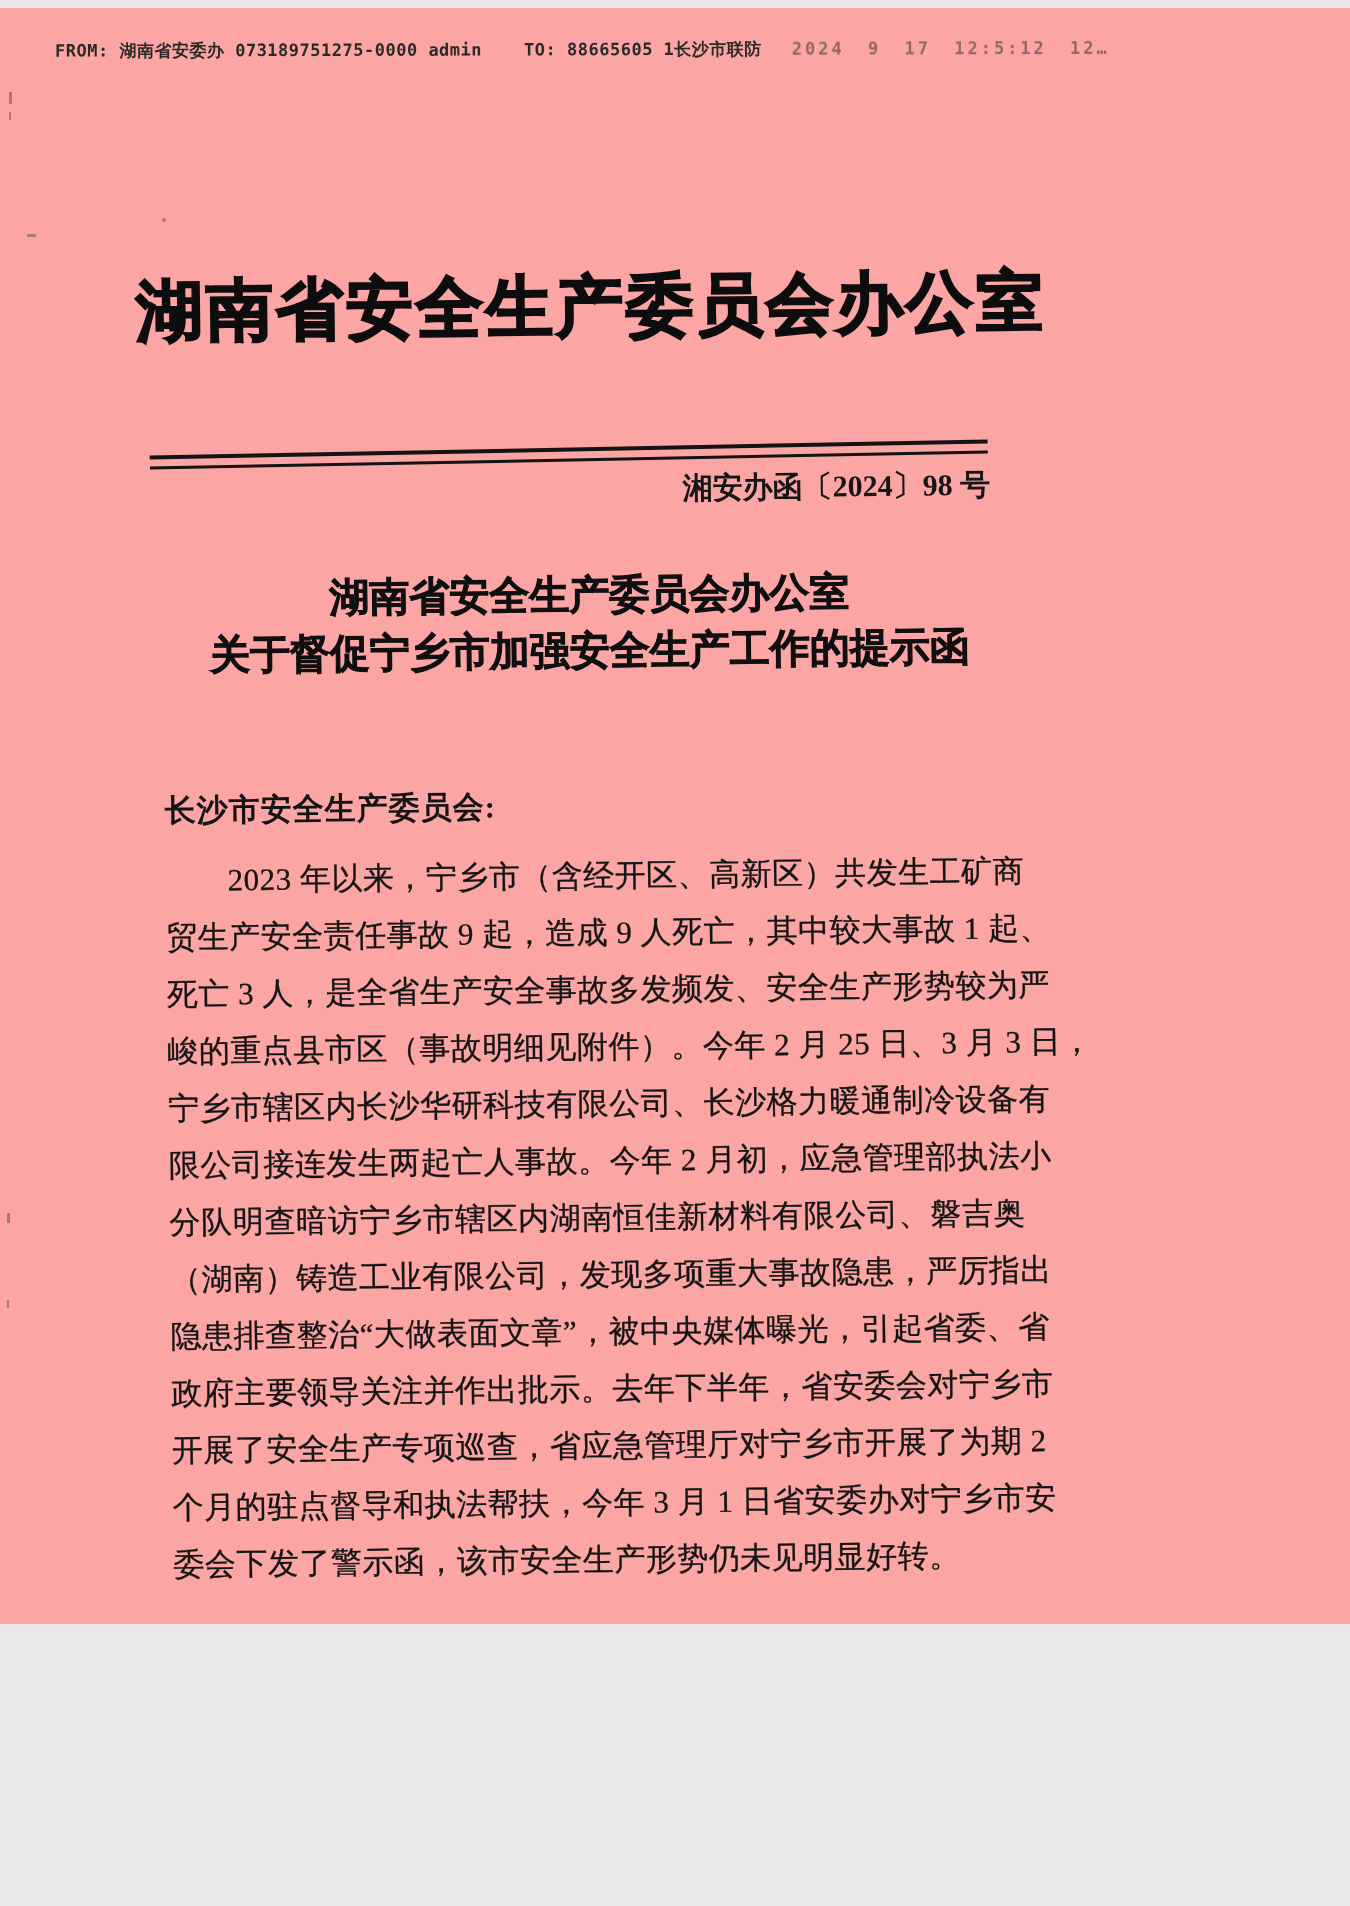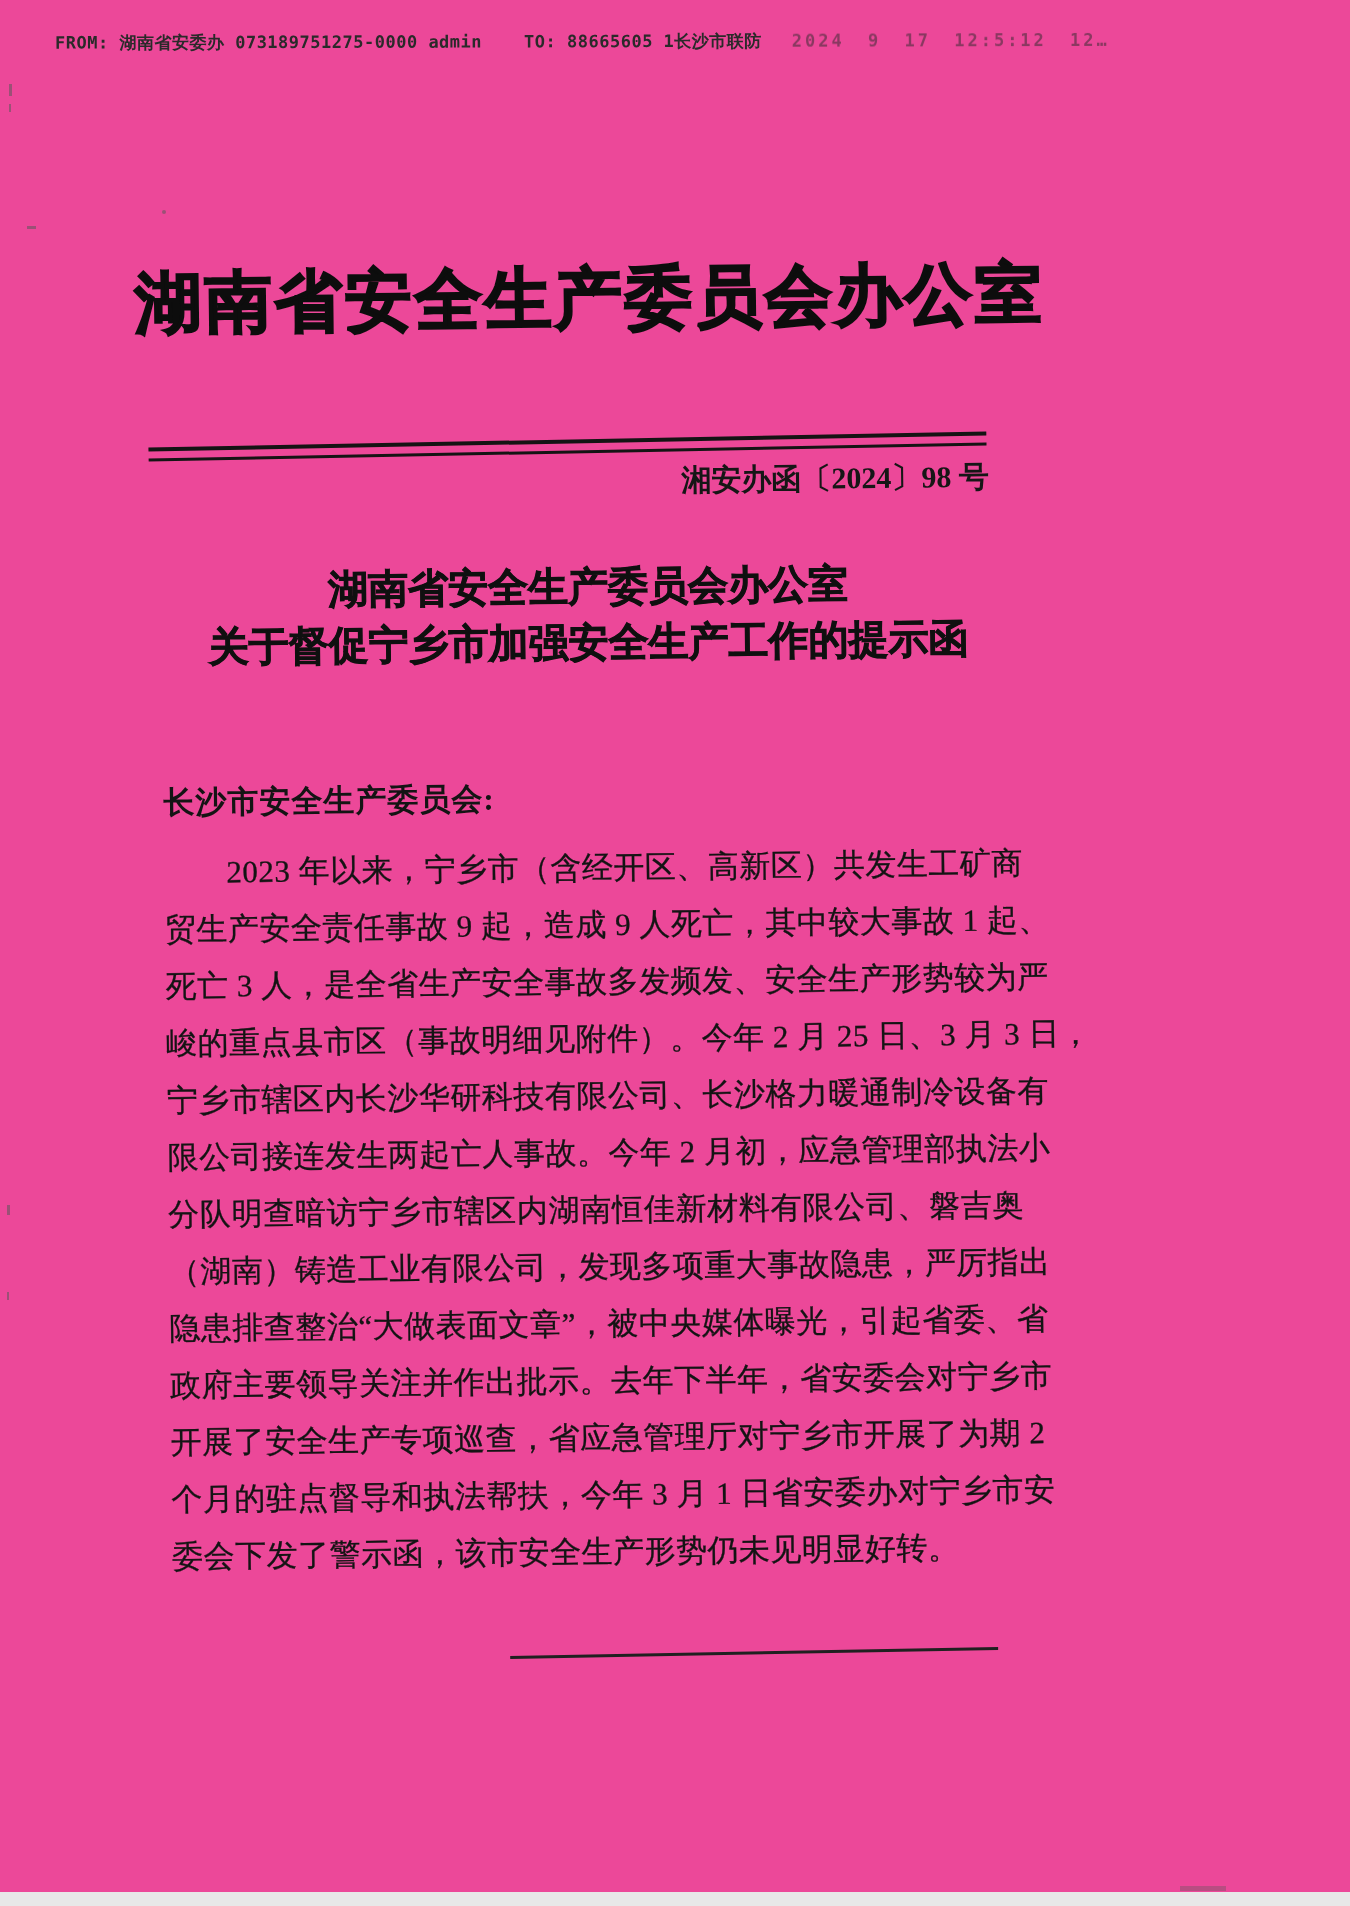--- a/index.html
+++ b/index.html
@@ -1,20 +1,20 @@
 <!DOCTYPE html>
 <html><head>
 <meta charset="utf-8">
 <style>
   html,body{margin:0;padding:0;background:#e8e8e8;}
   .page{
     position:relative;
-    width:1350px;height:1892px;
-    margin:0 auto;
-    background:#ec4899;
+    width:1350px;height:1616px;
+    margin:8px auto;
+    background:#fca5a5;
     overflow:hidden;
     font-family:"Liberation Serif", serif;
     color:#1c1c1c;
   }
   .skew{position:absolute;inset:0;transform:rotate(-0.65deg);transform-origin:52% 40%;}
 
   
   .fax-header{
     position:absolute;top:30px;left:55px;width:1260px;
     font-family:"DejaVu Sans Mono", monospace;

